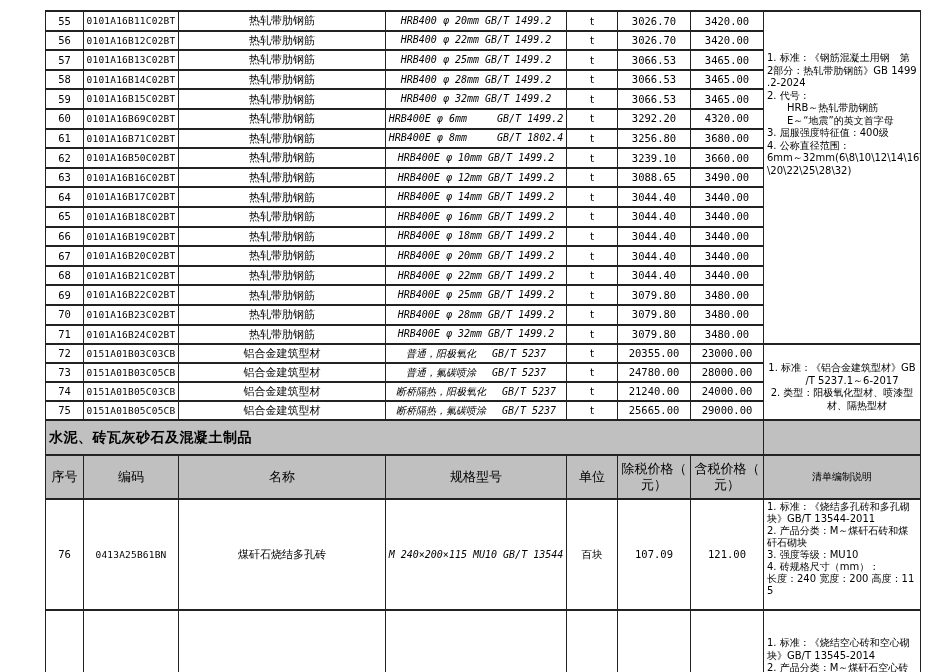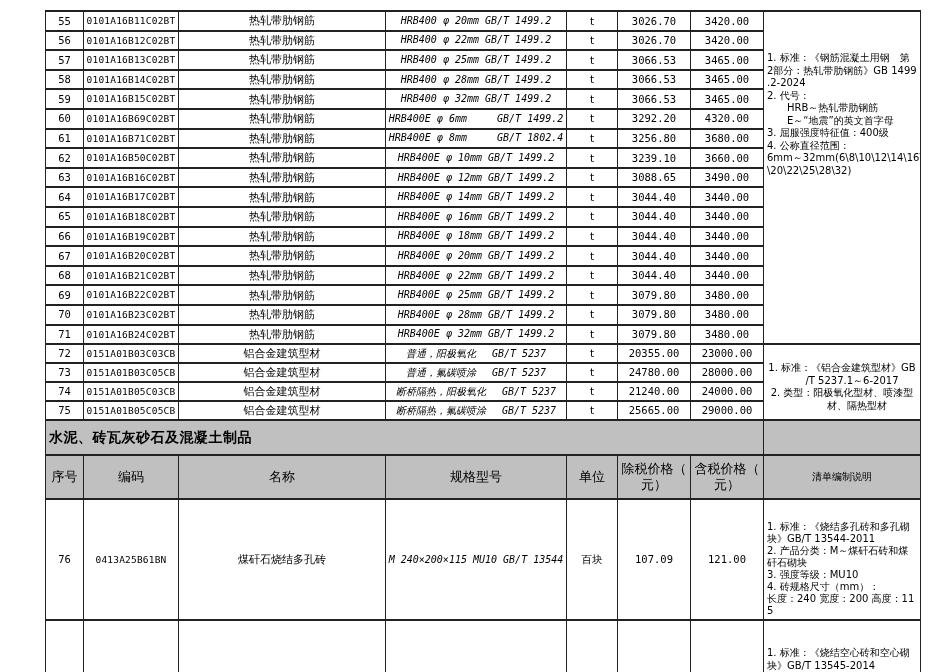--- a/index.html
+++ b/index.html
@@ -23,21 +23,21 @@
   .c-name{font-size:11px;}
   .c-spec{font-size:10px;font-style:italic;}
   .c-unit{font-size:10.5px;}
   .c-price{font-size:10.5px;}
   .notes{
     font-size:10px;text-align:left;vertical-align:top;
     line-height:1.25;white-space:pre;padding:2px 3px;
   }
   .steel-notes{padding-top:40px;}
   .aluminum-notes{padding-top:17px;text-align:center;}
-  .row-notes{padding-top:21px;line-height:1.2;margin-top:48px;}
+  .row-notes{padding-top:1px;line-height:1.2;margin-top:48px;}
   .partial-notes{padding-top:26px;}
   .section-title{
     background:#c0c0c0;text-align:left;font-size:14px;font-weight:600;
     padding-left:3px;letter-spacing:.5px;
   }
   .section-title-notes{background:#c0c0c0;}
   .head{background:#c0c0c0;font-size:13px;white-space:pre-line;line-height:1.25;}
   .head-small{font-size:10px;}
   tr.steel{height:19.6px;}
   tr.alu{height:19px;}

